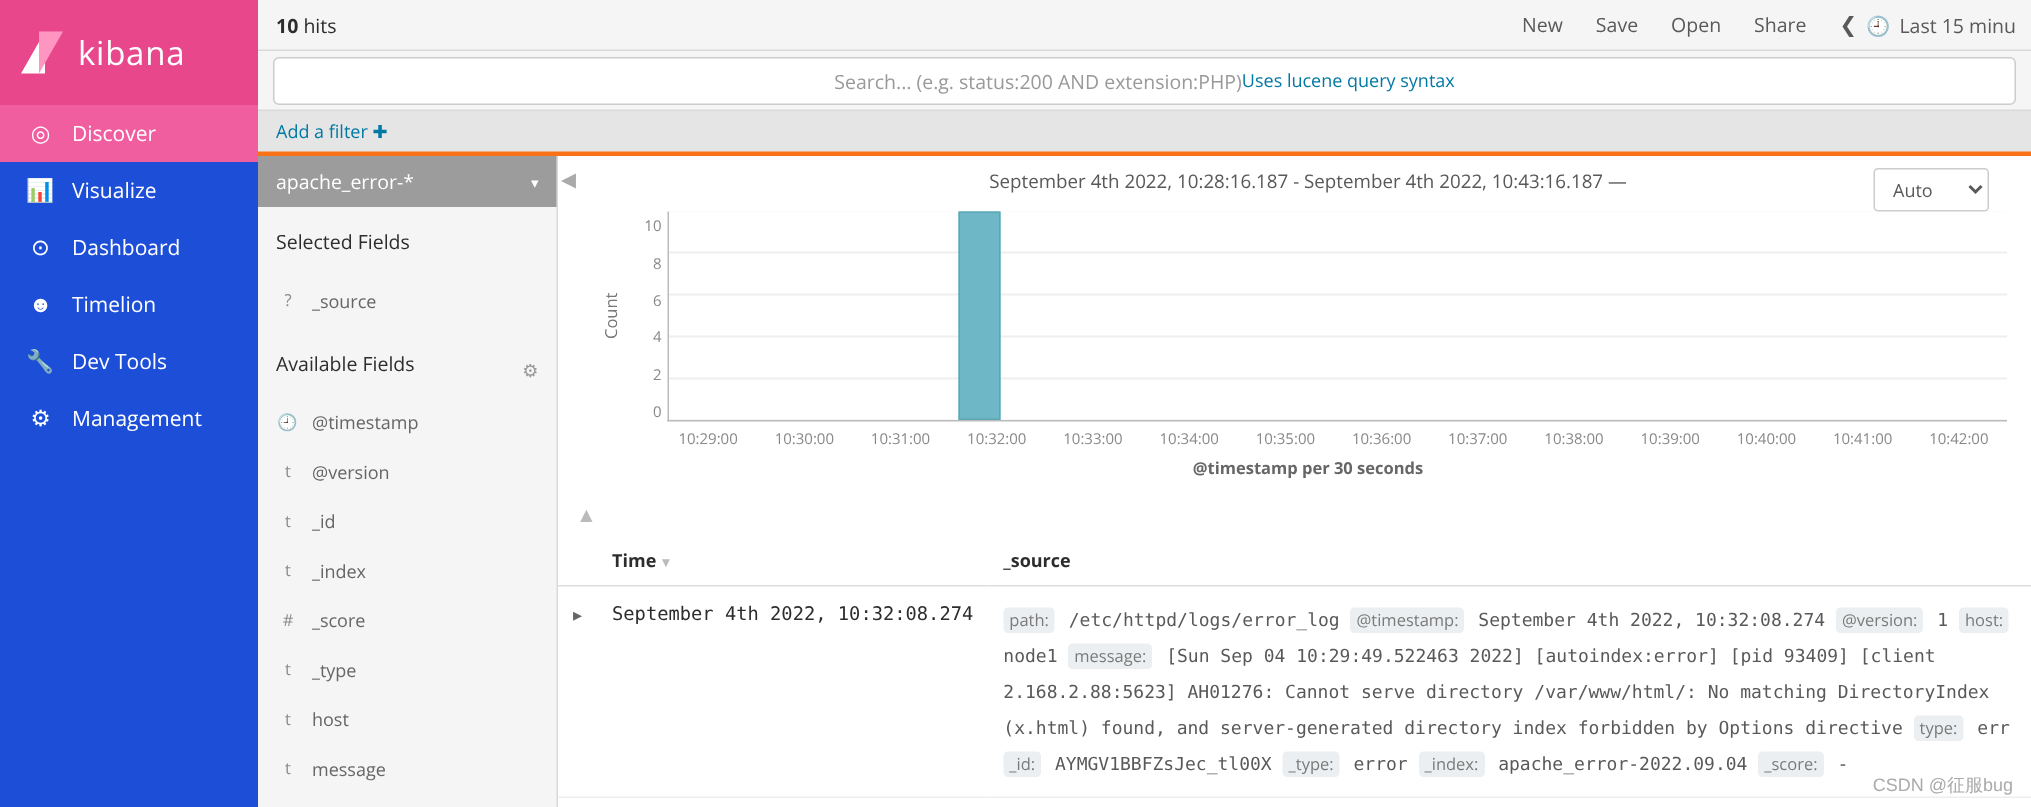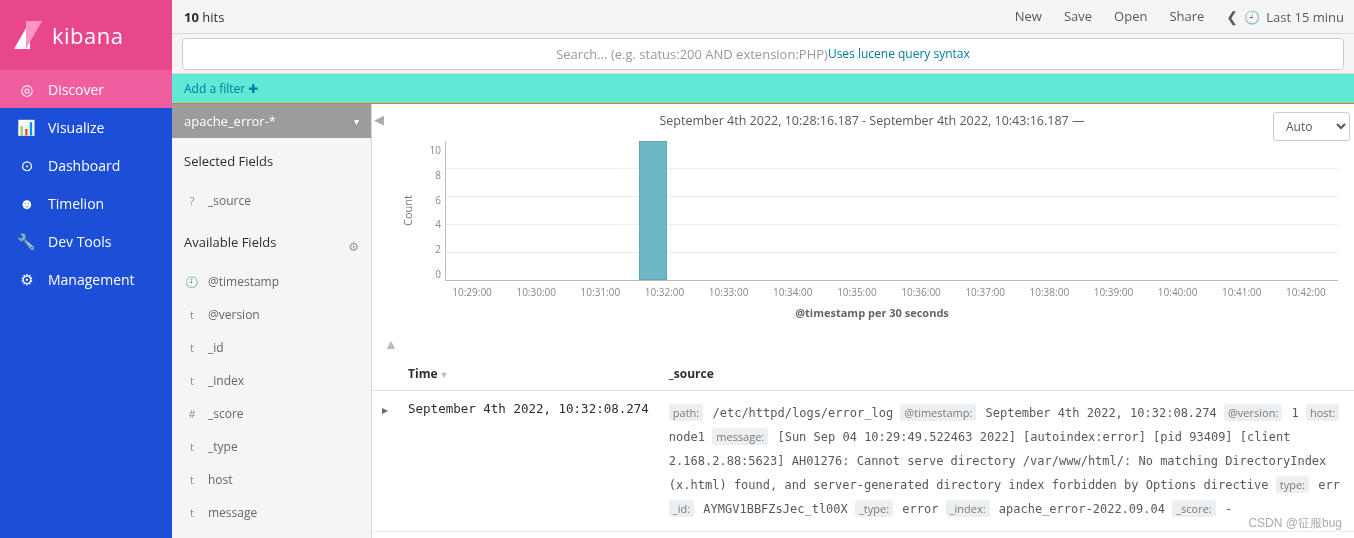--- a/index.html
+++ b/index.html
@@ -31,41 +31,41 @@
 .timerange { display: flex; align-items: center; gap: 6px; }
 .timerange .chev { font-size: 14px; }
 
 
 .searchbar { display: flex; align-items: center; height: 40px; padding: 4px 10px; background: #f5f5f5; border-bottom: 1px solid #d9d9d9; }
 .searchbox { flex: 1; height: 32px; border: 1px solid #ccc; border-radius: 4px; padding: 0 26px; background: #fff; display: flex; align-items: center; justify-content: center; color: #999; }
 .searchbox .hint { color: #999; font-size: 13px; }
 .lucene { color: #0079a5; font-size: 12px; }
 
 
-.filterrow { height: 30px; padding: 4px 12px; display: flex; align-items: center; background: #5eead4; border-bottom: 1px solid #f97316; }
+.filterrow { height: 30px; padding: 4px 12px; display: flex; align-items: center; background: #e5e5e5; border-bottom: 3px solid #f97316; }
 .addfilter { color: #0079a5; font-size: 12px; cursor: pointer; }
 
 
 .body { flex: 1; display: flex; min-height: 0; }
 .fields-panel { width: 200px; min-width: 200px; background: #f5f5f5; border-right: 1px solid #d9d9d9; display: flex; flex-direction: column; }
 .index-sel { height: 34px; background: #9c9c9c; color: #fff; display: flex; align-items: center; padding: 0 12px; font-size: 13px; justify-content: space-between; gap: 26px; }
 .index-sel .caret { font-size: 10px; }
 .fields-section { padding: 14px 12px 6px; color: #2d2d2d; font-size: 13px.5; }
 .fields-title { font-size: 13px; color: #2d2d2d; margin-bottom: 8px; }
 .field-item { display: flex; align-items: center; padding: 8px 12px; font-size: 12px; color: #666; cursor: pointer; }
 .field-item .ftype { width: 16px; color: #8c8c8c; font-size: 11px; text-align: center; margin-right: 8px; }
 .avail-header { display: flex; align-items: center; justify-content: space-between; padding: 16px 12px 6px; }
 .avail-header .gear { color: #999; cursor: pointer; font-size: 12px; }
 
 
 .results { flex: 1; display: flex; flex-direction: column; min-width: 0; overflow: hidden; }
 .collapse-handle { width: 18px; color: #aaa; font-size: 13px; padding: 6px 2px; }
 .timeheader { display: flex; justify-content: center; gap: 10px; padding: 8px 16px; position: relative; }
 .timeheader-label { font-size: 12.5px; color: #595959; }
-.interval-sel { position: absolute; right: 4px; border: 1px solid #ccc; border-radius: 3px; padding: 4px 20px 4px 8px; font-size: 12px; background: #fff; color: #595959; }
+.interval-sel { position: absolute; right: 28px; border: 1px solid #ccc; border-radius: 3px; padding: 4px 20px 4px 8px; font-size: 12px; background: #fff; color: #595959; }
 
 
 .chart-wrap { display: flex; padding: 4px 16px 0 8px; }
 .ylabel { writing-mode: vertical-rl; transform: rotate(180deg); font-size: 11px; color: #777; text-align: center; padding: 0 2px; }
 .yaxis { width: 28px; display: flex; flex-direction: column; justify-content: space-between; align-items: flex-end; font-size: 10px; color: #888; padding: 2px 4px 0 0; height: 140px; }
 .plot { flex: 1; position: relative; height: 140px; background: linear-gradient(to top, #eee 1px, transparent 1px) 0 0 / 100% 28px; border-bottom: 1px solid #bbb; border-left: 1px solid #bbb; }
 .bar { position: absolute; bottom: 0; width: 28px; background: #6db7c6; border: 1px solid #5aa7b6; }
 .xaxis { display: flex; padding: 4px 16px 0 50px; font-size: 10px; color: #888; align-items: flex-end; }
 .xaxis span { flex: 1; text-align: center; }
 .xlabel { text-align: center; font-size: 11px; color: #666; padding: 6px 0 10px; font-weight: 700; }

